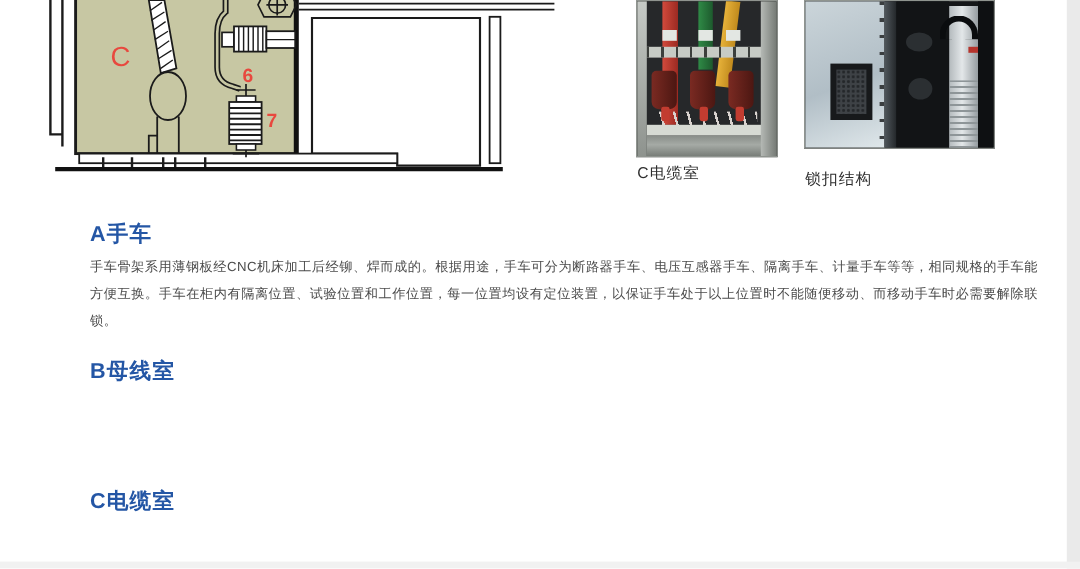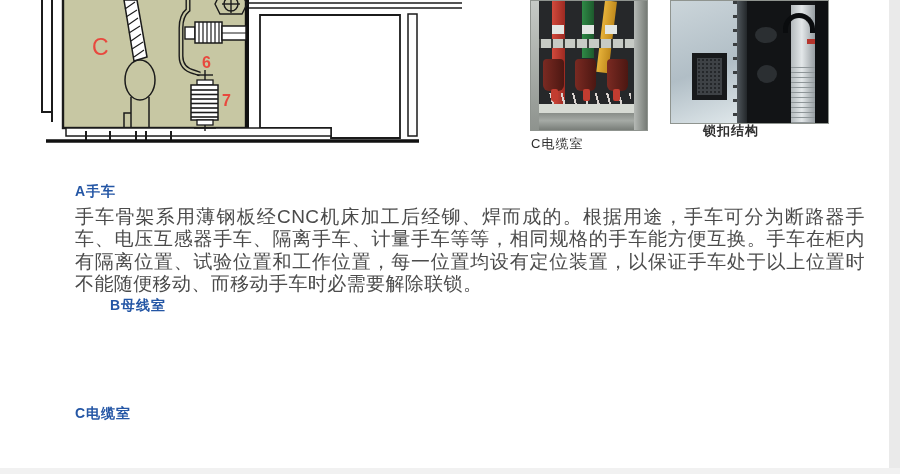--- a/index.html
+++ b/index.html
@@ -14,21 +14,21 @@
   .diagram{position:absolute;left:38px;top:0;width:430px;height:162px;}
   .diagram svg{display:block;}
   .dg-red{fill:#e8483e;font-family:"Liberation Sans",sans-serif;}
 
   
   .photo{position:absolute;overflow:hidden;border:1px solid #8f948f;box-sizing:border-box;}
   #photo-cable{left:530px;top:0;width:118px;height:131px;background:#2a2c2a;}
   #photo-lock{left:670px;top:0;width:159px;height:124px;background:#141618;}
   .caption{position:absolute;font-size:13px;color:#2e2e2e;letter-spacing:1px;}
   #caption-cable{left:531px;top:135px;font-weight:500;}
-  #caption-lock{left:671px;top:122px;font-weight:700;margin-left:32px;}
+  #caption-lock{left:671px;top:140px;font-weight:400;}
 
   
   .p1-left{position:absolute;left:0;top:0;width:8px;height:131px;
            background:linear-gradient(180deg,#c6cac6,#8d928d);}
   .p1-right{position:absolute;right:0;top:0;width:13px;height:131px;
             background:linear-gradient(90deg,#b5b9b5,#767b76);}
   .p1-interior{position:absolute;left:8px;top:0;width:97px;height:131px;background:#26282a;}
   .p1-bar{position:absolute;top:0;}
   .p1-bar.red{left:13px;width:13px;height:103px;background:linear-gradient(90deg,#d24a3c,#9c2a22);}
   .p1-bar.green{left:43px;width:12px;height:57px;background:linear-gradient(90deg,#2f8a46,#1d5a2d);}
@@ -62,23 +62,23 @@
      background:linear-gradient(90deg,#b4babd,#e3e7e9 45%,#969da1);}
   .p2-breaker-vents{position:absolute;left:0;top:62px;width:24px;height:58px;
      background:repeating-linear-gradient(180deg,#8e9598 0 1px,transparent 1px 5px);}
   .p2-dark-right{position:absolute;left:144px;top:0;width:15px;height:124px;background:#0e1012;}
   .p2-tube{position:absolute;left:112px;top:12px;width:32px;height:20px;border:5px solid #0a0c0e;
      border-bottom:none;border-radius:16px 16px 0 0;box-sizing:border-box;}
   .p2-redmark{position:absolute;left:136px;top:38px;width:8px;height:5px;background:#b5342c;}
 
   
   .section{position:absolute;left:75px;width:790px;}
-  #section-a{top:183px;} #section-b{top:297px;margin-left:35px;} #section-c{top:405px;}
-  .sec-title{font-size:14px;font-weight:700;color:#2456a5;letter-spacing:1px;margin:0 0 5px 0;}
-  .sec-body{font-size:19px;line-height:22.4px;color:#4b4b4b;text-align:justify;
+  #section-a{top:183px;} #section-b{top:297px;} #section-c{top:405px;}
+  .sec-title{font-size:18px;font-weight:700;color:#2456a5;letter-spacing:1px;margin:0 0 5px 0;}
+  .sec-body{font-size:11px;line-height:22.4px;color:#4b4b4b;text-align:justify;
             letter-spacing:0.4px;margin:0;}
 </style>
 </head>
 <body>
 
 <div id="page">
 
   <div class="diagram">
     <svg width="430" height="162" viewBox="0 0 430 162" xmlns="http://www.w3.org/2000/svg">
 

